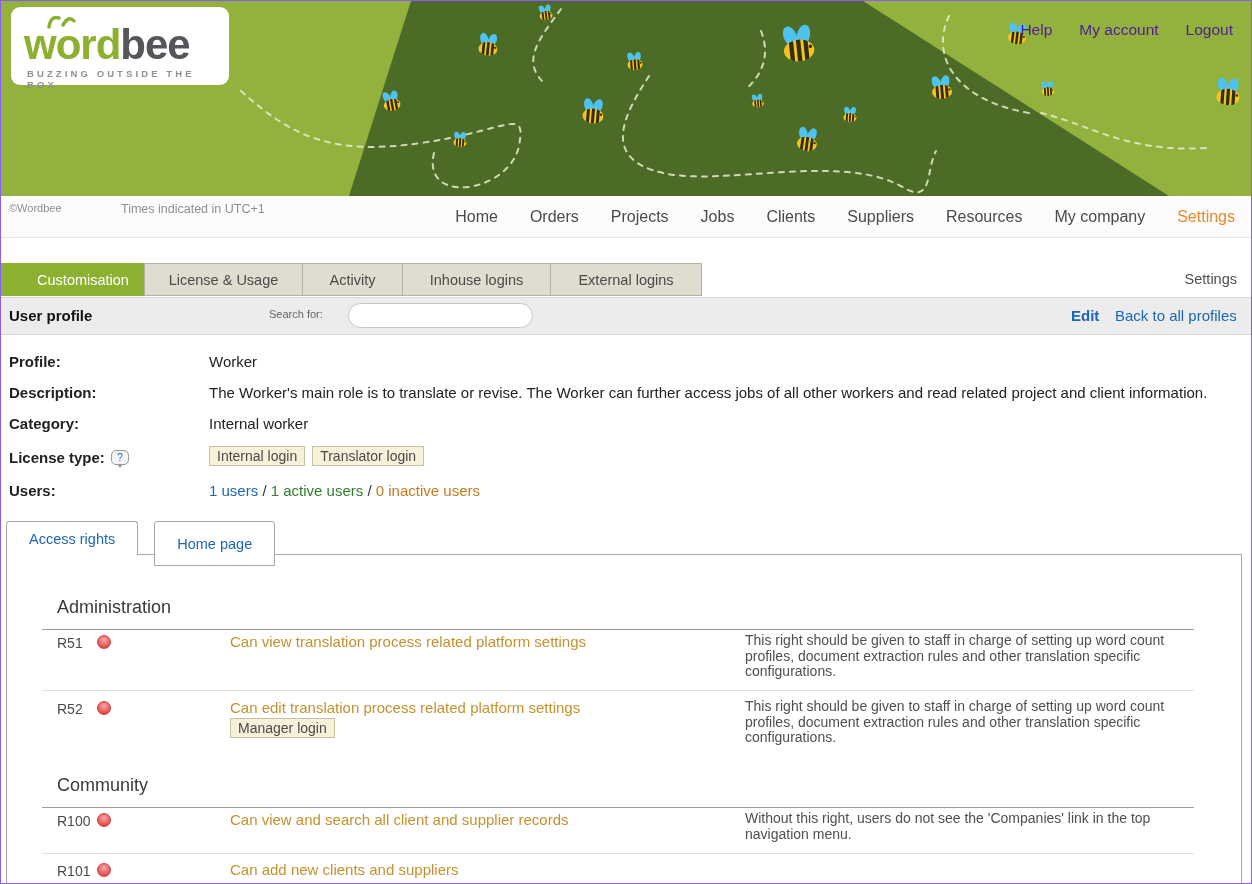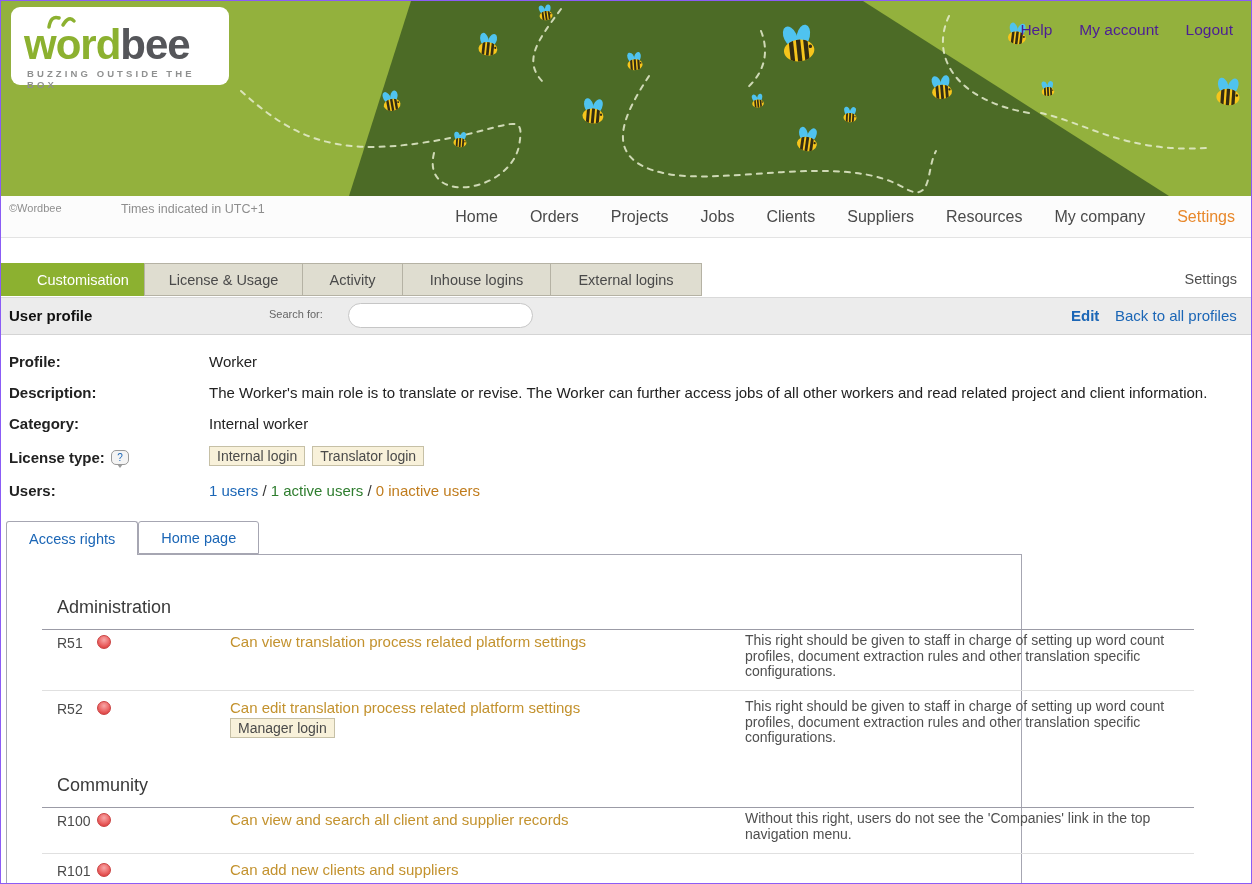--- a/index.html
+++ b/index.html
@@ -67,24 +67,24 @@
   .users-line .lnk { cursor:pointer; }
   .u-blue { color:#1b66b6; }
   .u-green { color:#2e7d2e; }
   .u-orange { color:#c07c1d; }
 
   
   .subtabs { position:absolute; left:5px; top:520px; height:34px; display:flex; z-index:2; }
   .subtab { background:#fff; border:1px solid #a6a6b2; border-radius:3px 3px 0 0;
             font-size:14.5px; color:#1b66b6; padding:0 22px; display:flex; align-items:center; cursor:pointer; }
   .subtab.sub-active { height:34px; border-bottom:none; }
-  .subtab.sub-inactive { height:33px; margin-left:0px; }
-
-  
-  .panel { position:absolute; left:5px; top:553px; width:1016px; height:331px;
+  .subtab.sub-inactive { height:45px; margin-left:16px; }
+
+  
+  .panel { position:absolute; left:5px; top:553px; width:1236px; height:331px;
            background:#fff; border:1px solid #a6a6b2; border-bottom:none; }
   .section-title { position:absolute; left:50px; font-size:18px; color:#3a3a3a; }
   .hr-strong { position:absolute; left:35px; width:1152px; height:1px; background:#9b9ba6; }
   .hr-light { position:absolute; left:35px; width:1152px; height:1px; background:#e0e0e0; }
   .row-code { position:absolute; left:50px; font-size:14px; color:#4a4a4a; }
   .deny-icon { position:absolute; left:90px; width:14px; height:14px; border-radius:50%;
                background:radial-gradient(circle at 50% 32%, #f7a8a8 0%, #ee7070 45%, #e14b4b 75%, #d63c3c 100%);
                border:1px solid #c94040; }
   .row-link { position:absolute; left:223px; width:505px; font-size:15px; color:#c3922e; cursor:pointer; }
   .row-badge { position:absolute; left:223px; }

